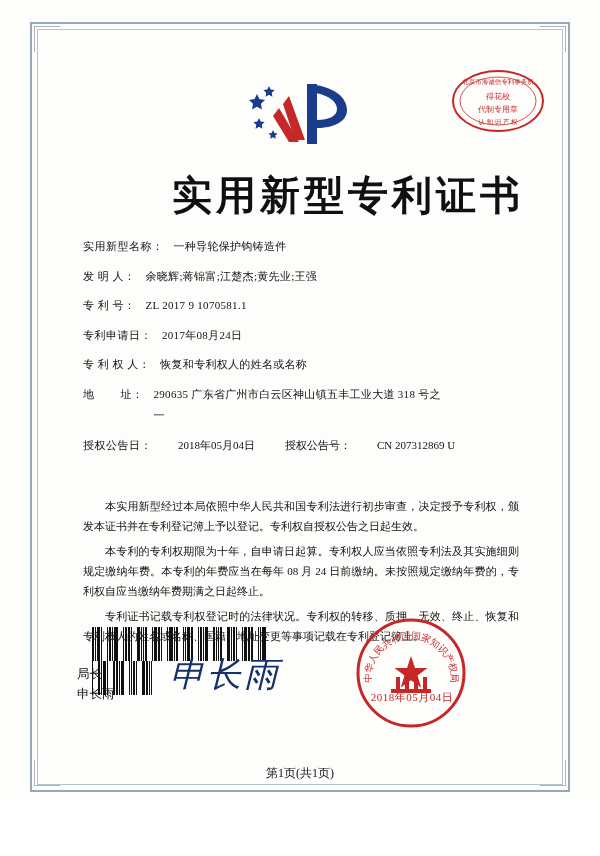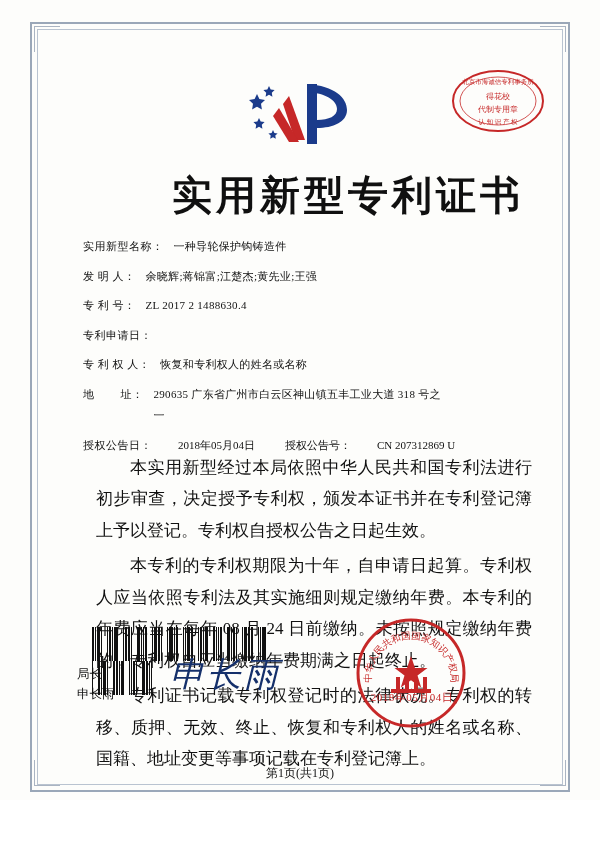--- a/index.html
+++ b/index.html
@@ -127,27 +127,26 @@
   .field-row.two-col .field-label2 {
     flex: 0 0 auto;
     padding-left: 30px;
     white-space: pre;
   }
 
   
   .body-text {
     position: absolute;
     left: 83px;
-    top: 452px;
+    top: 496px;
     width: 436px;
-    font-size: 17px;
+    font-size: 11px;
     line-height: 1.85;
     color: #111;
     text-align: justify;
-    margin-left: 13px;
   }
   .body-text p {
     margin: 0 0 4px 0;
     text-indent: 2em;
   }
 
   
   .barcode {
     position: absolute;
     left: 92px;
@@ -271,24 +270,25 @@
     <div class="field-row">
       <div class="field-label">实用新型名称：</div>
       <div class="field-value">一种导轮保护钩铸造件</div>
     </div>
     <div class="field-row">
       <div class="field-label">发 明 人：</div>
       <div class="field-value">余晓辉;蒋锦富;江楚杰;黄先业;王强</div>
     </div>
     <div class="field-row">
       <div class="field-label">专 利 号：</div>
-      <div class="field-value">ZL 2017 2 1488630.4</div>
+      <div class="field-value">ZL 2017 9 1070581.1</div>
     </div>
     <div class="field-row">
       <div class="field-label">专利申请日：</div>
+      <div class="field-value">2017年08月24日</div>
     </div>
     <div class="field-row">
       <div class="field-label">专 利 权 人：</div>
       <div class="field-value">恢复和专利权人的姓名或名称</div>
     </div>
     <div class="field-row" style="position:relative;">
       <div class="field-label">地        址：</div>
       <div class="field-value">290635  广东省广州市白云区神山镇五丰工业大道 318 号之</div>
     </div>
     <div class="field-row" style="margin-top:-8px;">

